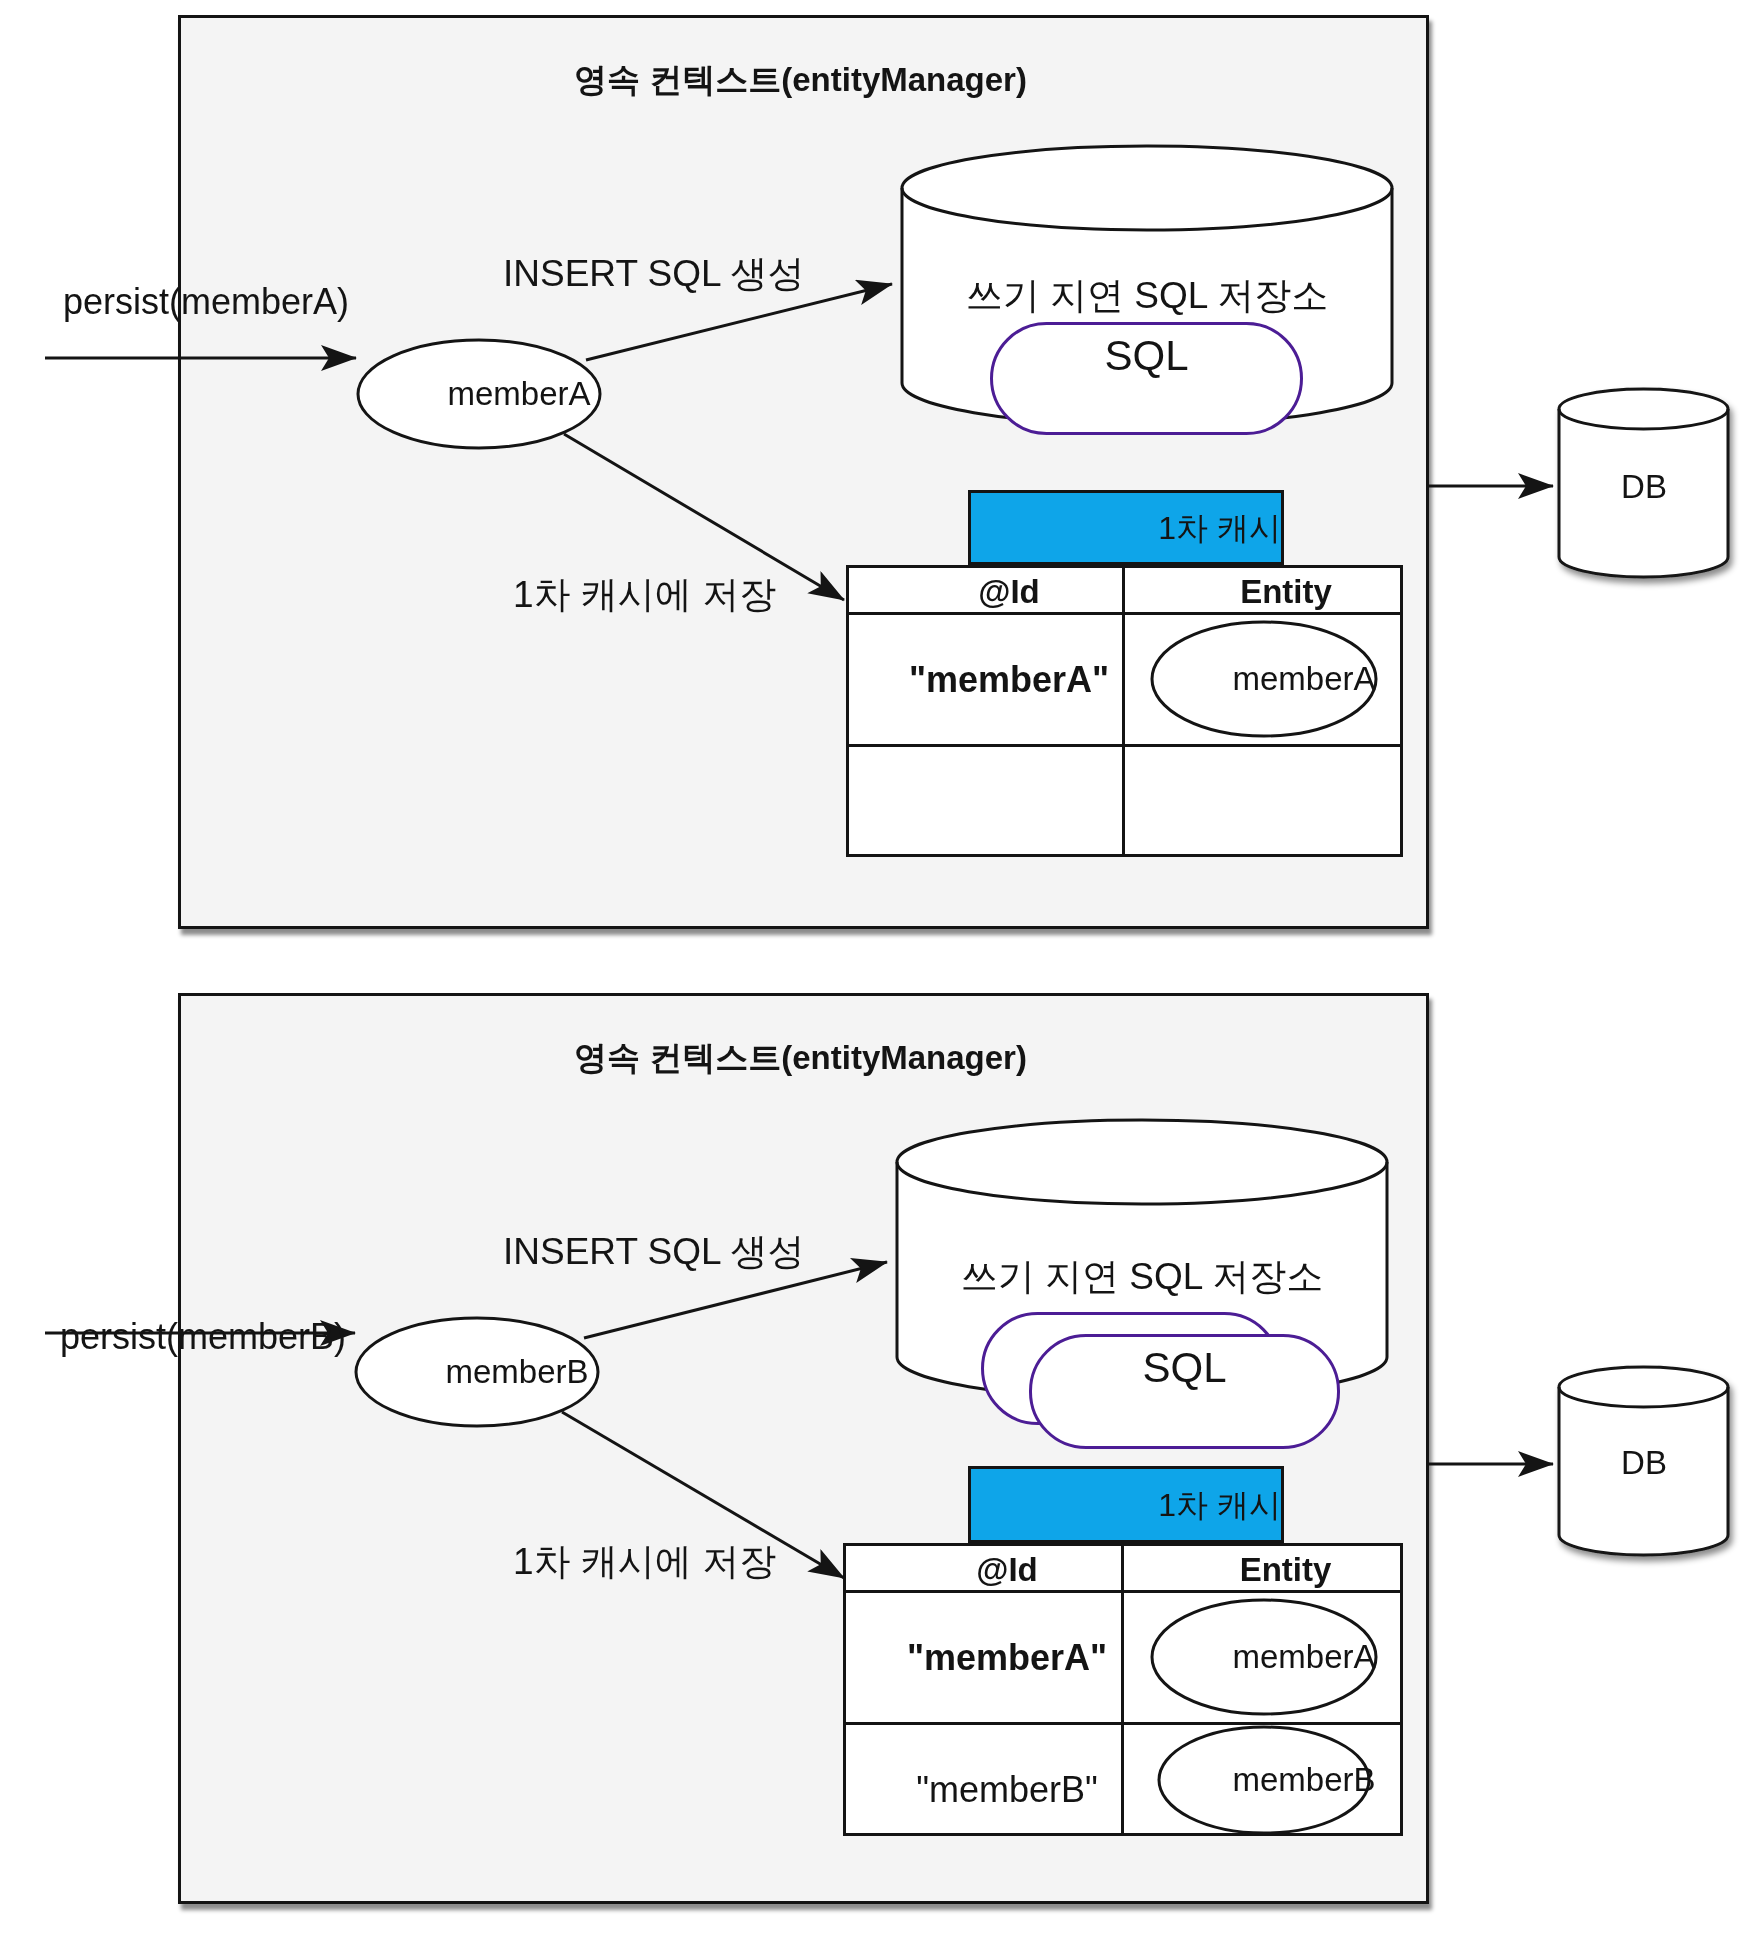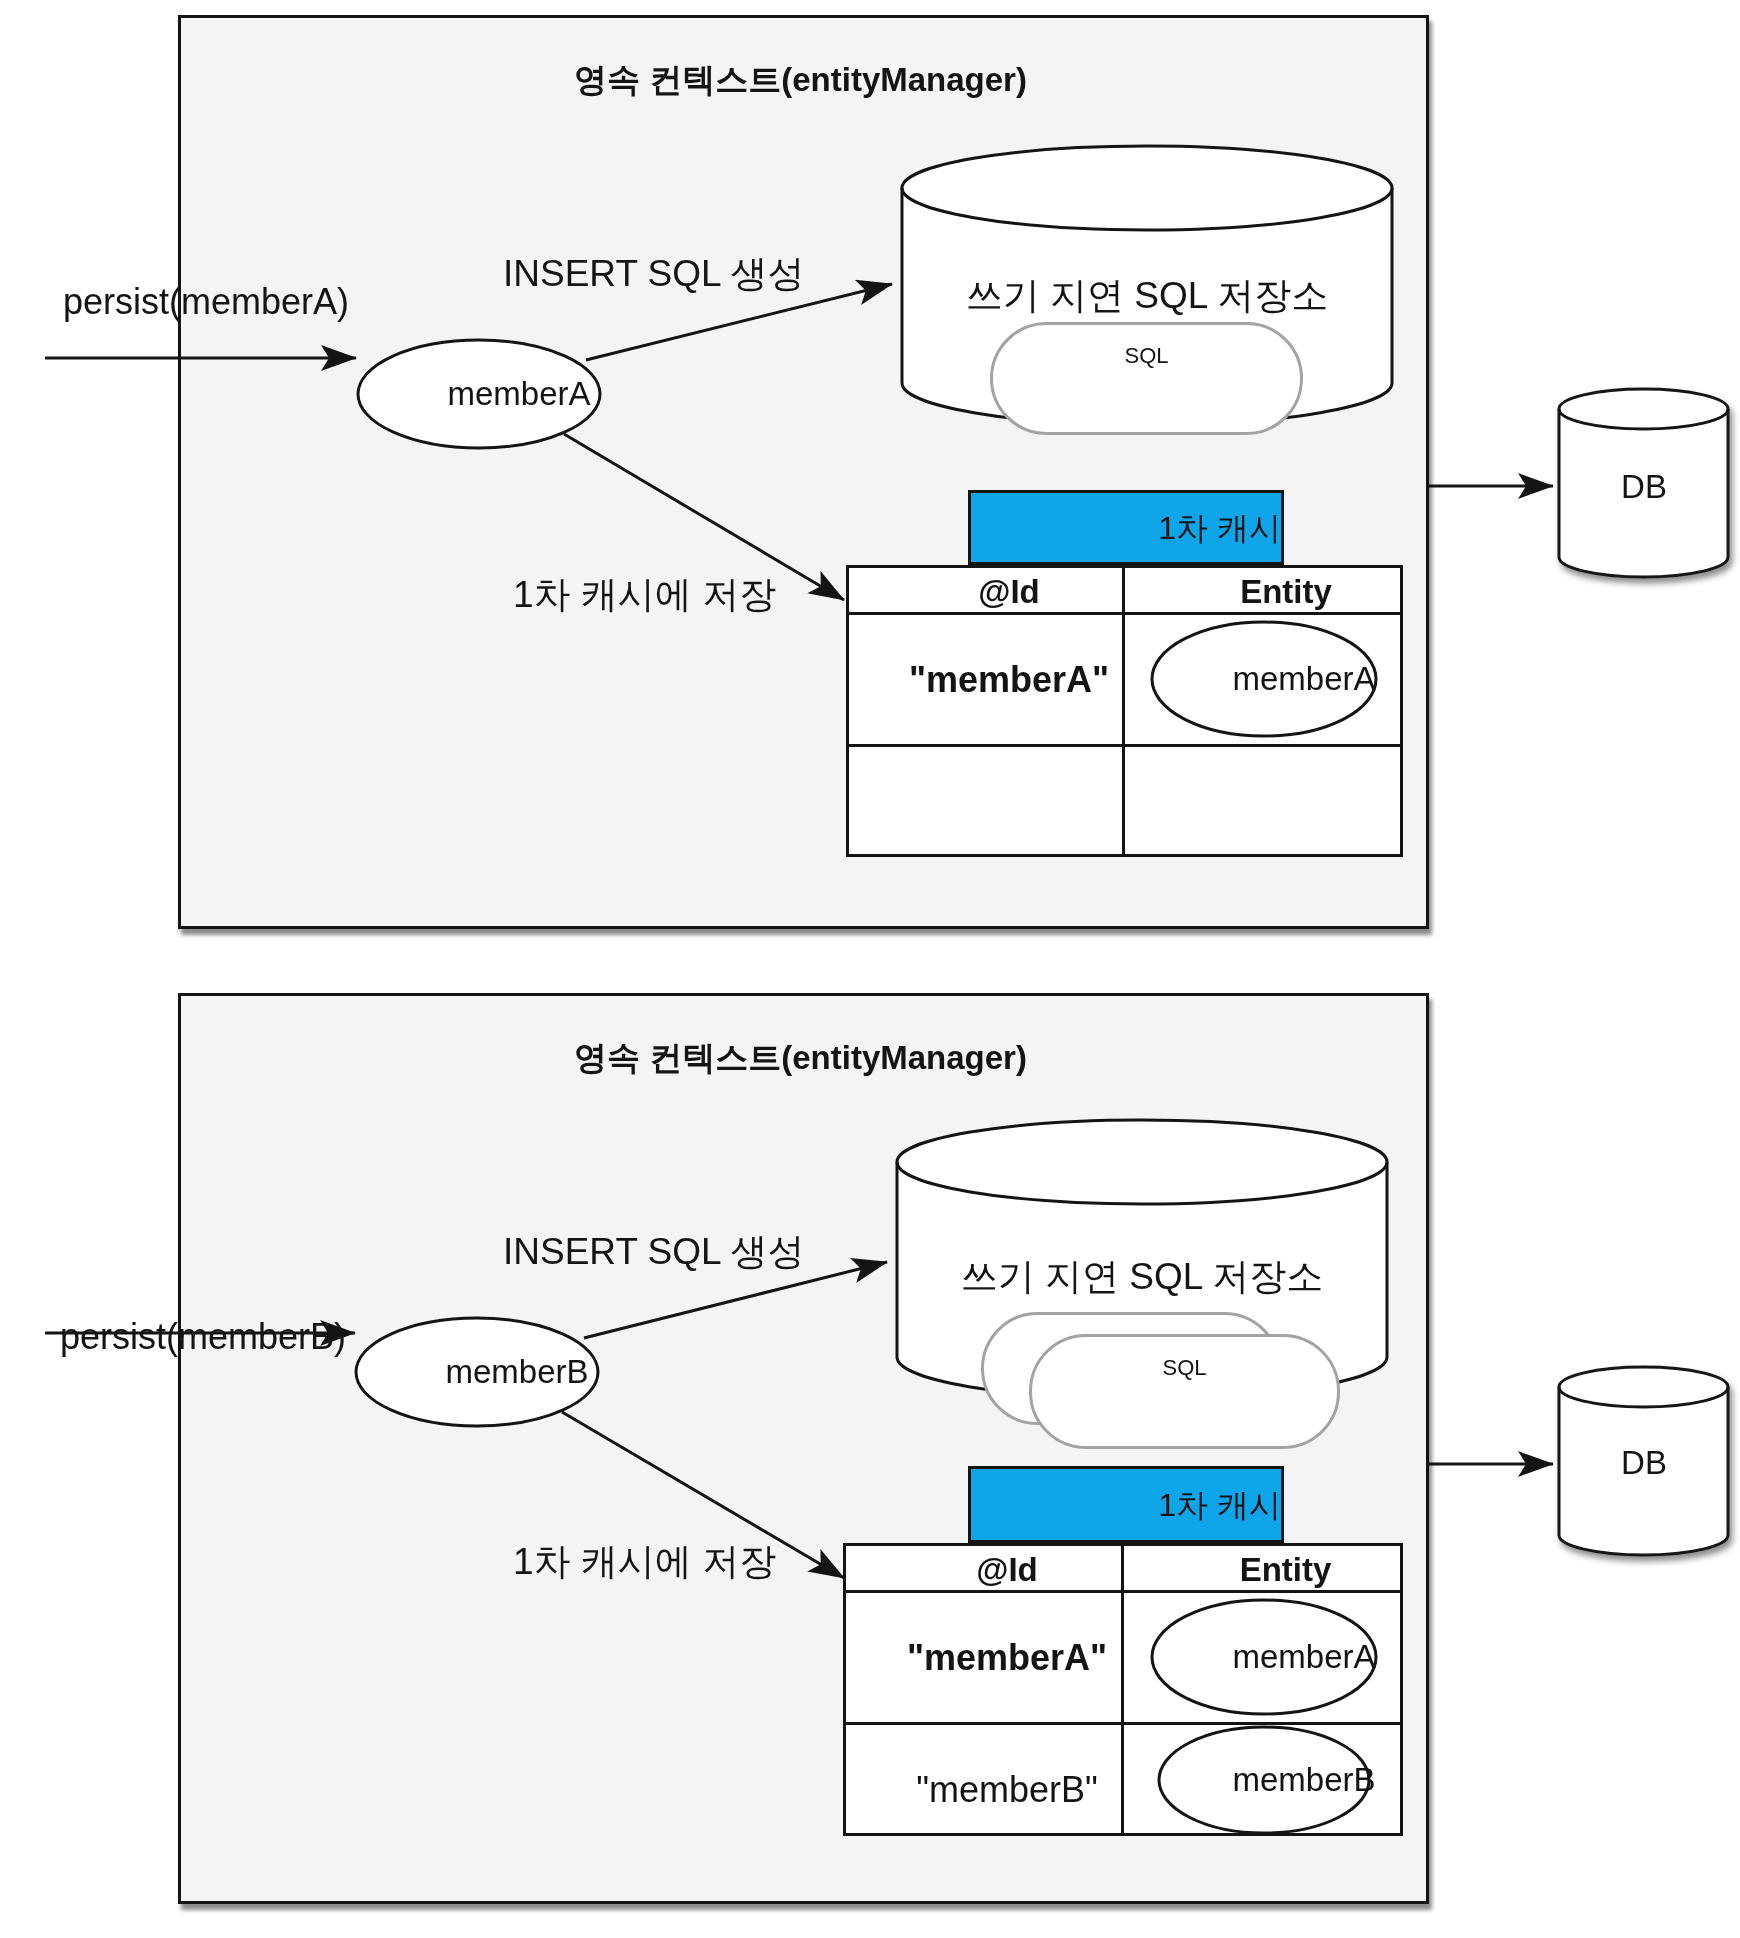--- a/index.html
+++ b/index.html
@@ -10,22 +10,22 @@
   .ctx-box{
     position:absolute;background:#f4f4f4;border:3px solid #141414;
     box-shadow:3px 6px 4px rgba(0,0,0,0.45);z-index:1;
   }
   .ctx-title{position:absolute;text-align:center;font-size:33px;font-weight:bold;z-index:3;}
   .lbl{position:absolute;z-index:3;white-space:nowrap;}
   .persist-lbl{font-size:36px;}
   .flow-lbl{font-size:37px;}
   .storage-lbl{position:absolute;text-align:center;font-size:37px;z-index:3;white-space:nowrap;}
   .pill{
-    position:absolute;background:#ffffff;border:3px solid #a3a3a3;border-radius:57px;
-    text-align:center;font-size:22px;line-height:47px;padding-top:7px;box-sizing:border-box;
+    position:absolute;background:#ffffff;border:3px solid #4c1d95;border-radius:57px;
+    text-align:center;font-size:42px;line-height:47px;padding-top:7px;box-sizing:border-box;
   }
   .pill-back{z-index:3;}
   .pill-front{z-index:4;}
   .cache-title-box{
     position:absolute;background:#0ea5e9;border:3px solid #141414;z-index:3;
     text-align:right;font-size:32px;box-sizing:border-box;
   }
   .cache-table{
     position:absolute;background:#ffffff;border:3px solid #141414;z-index:1;
     display:grid;box-sizing:border-box;

